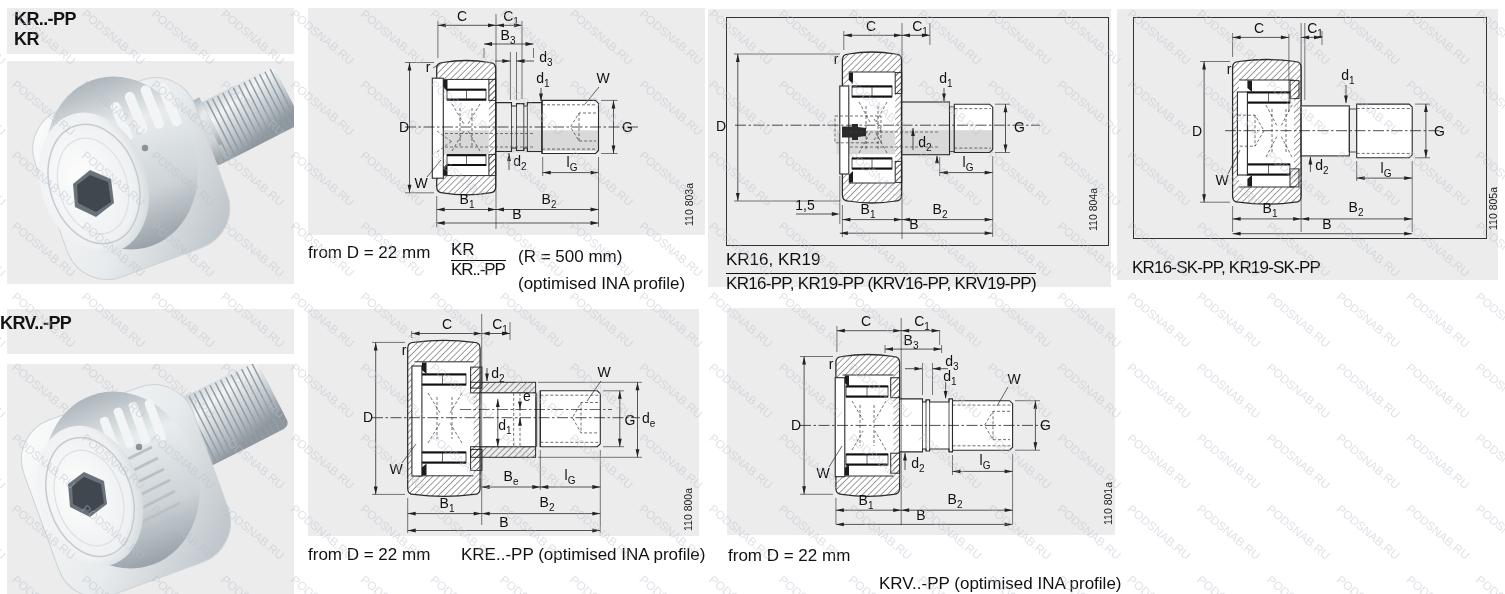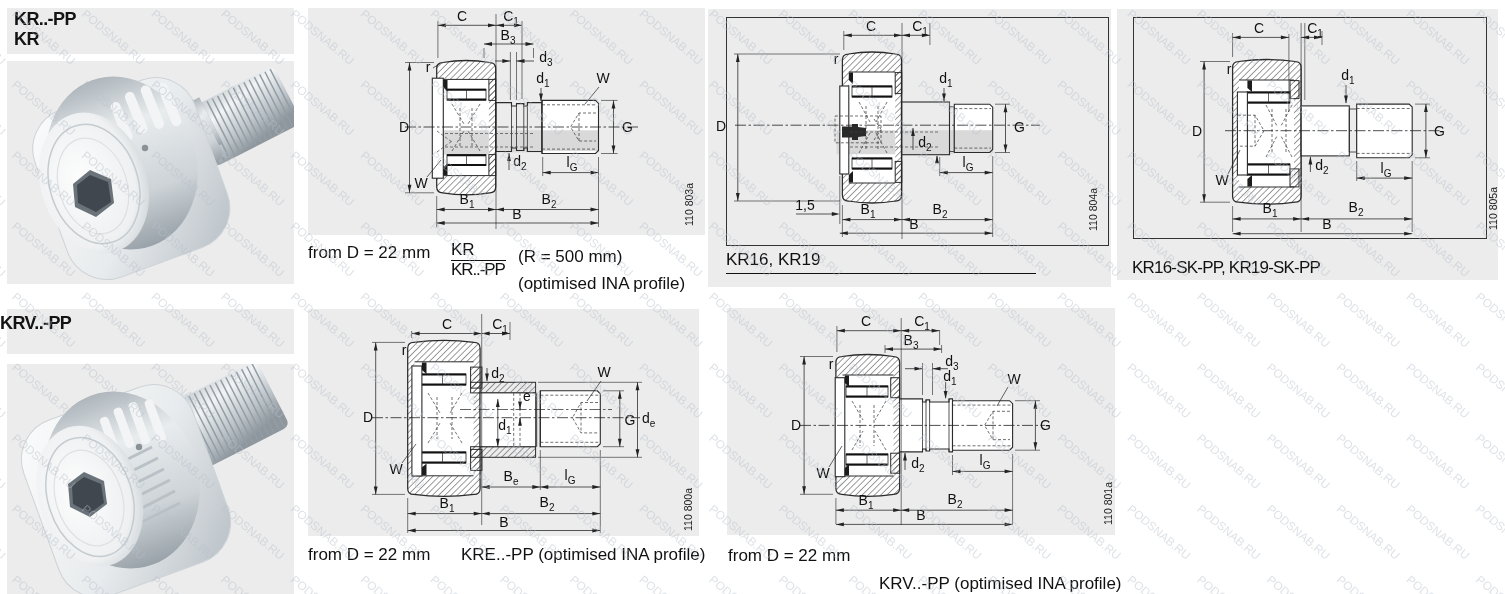--- a/index.html
+++ b/index.html
@@ -37,21 +37,21 @@
 
 <div class="cap" style="left:308px;top:243px">from D = 22 mm</div>
 
 <div class="cap" style="left:451px;top:241px;line-height:18px;text-align:left">
     <div style="width:55px;border-bottom:1px solid #111;padding-bottom:1px">KR</div>
     <div style="letter-spacing:-1.1px">KR..-PP</div>
   </div>
 
 <div class="cap" style="left:518px;top:243px;line-height:27px">(R = 500 mm)<br>(optimised INA profile)</div>
 
-<div class="cap" style="left:726px;top:250px"><span style="display:inline-block;width:310px;border-bottom:1px solid #111;padding-bottom:3px">KR16, KR19</span><br></div>
+<div class="cap" style="left:726px;top:250px"><span style="display:inline-block;width:310px;border-bottom:1px solid #111;padding-bottom:3px">KR16, KR19</span><br><span style="letter-spacing:-0.7px">KR16-PP, KR19-PP (KRV16-PP, KRV19-PP)</span></div>
 
 <div class="cap" style="left:1132px;top:258px;letter-spacing:-0.8px">KR16-SK-PP, KR19-SK-PP</div>
 
 <div class="cap" style="left:308px;top:545px">from D = 22 mm</div>
 
 <div class="cap" style="left:461px;top:545px">KRE..-PP (optimised INA profile)</div>
 
 <div class="cap" style="left:728px;top:546px">from D = 22 mm</div>
 
 <div class="cap" style="left:879px;top:574px">KRV..-PP (optimised INA profile)</div>

